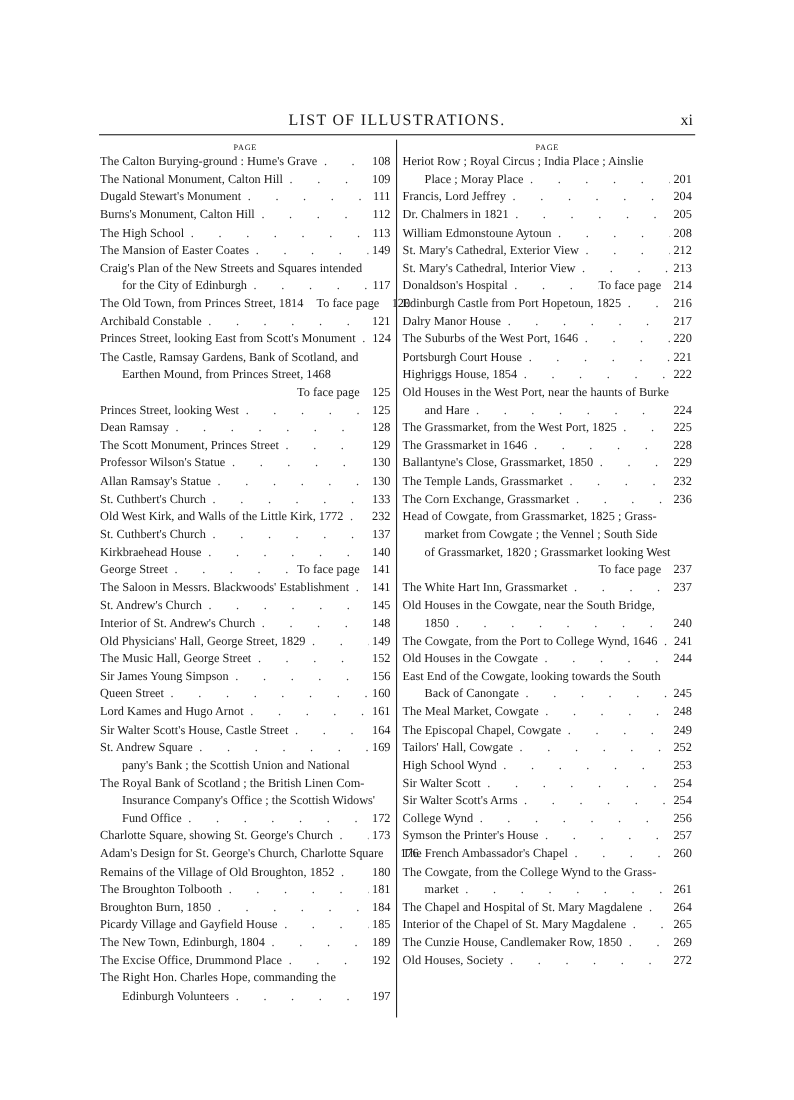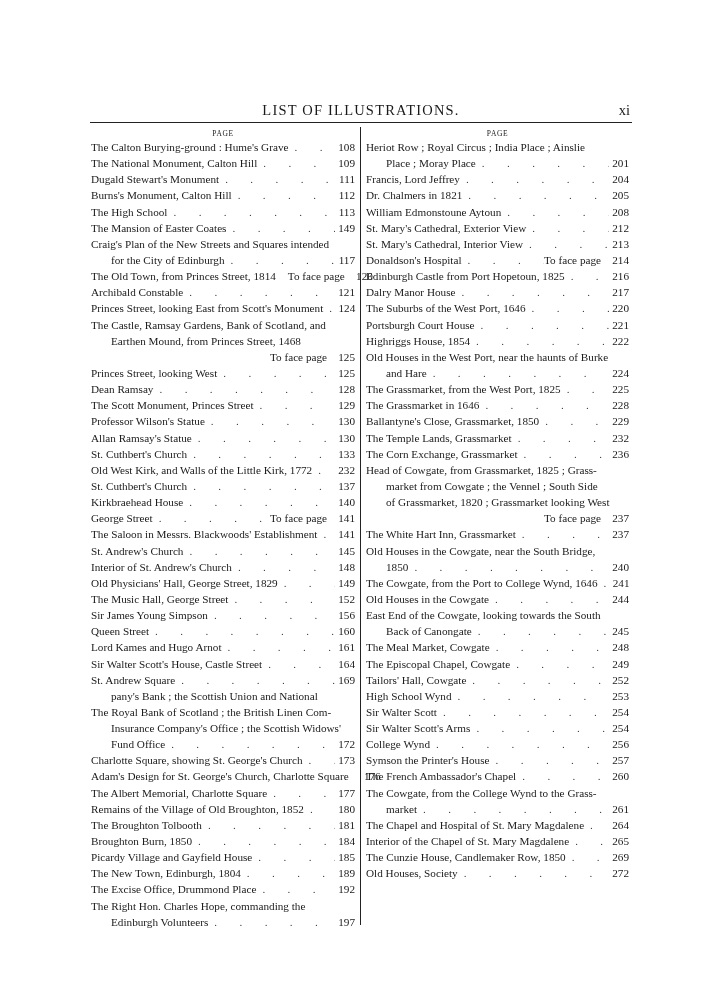--- a/index.html
+++ b/index.html
@@ -239,25 +239,20 @@
         <span class="text">Charlotte Square, showing St. George's Church</span>
         <span class="dots"></span>
         <span class="pg">173</span>
       </div>
       <div class="line cont">
         <span class="text">Adam's Design for St. George's Church, Charlotte Square</span>
         <span class="dots"></span>
         <span class="pg">176</span>
       </div>
       <div class="line">
-        <span class="text">The Albert Memorial, Charlotte Square</span>
-        <span class="dots"></span>
-        <span class="pg">177</span>
-      </div>
-      <div class="line">
         <span class="text">Remains of the Village of Old Broughton, 1852</span>
         <span class="dots"></span>
         <span class="pg">180</span>
       </div>
       <div class="line">
         <span class="text">The Broughton Tolbooth</span>
         <span class="dots"></span>
         <span class="pg">181</span>
       </div>
       <div class="line">

